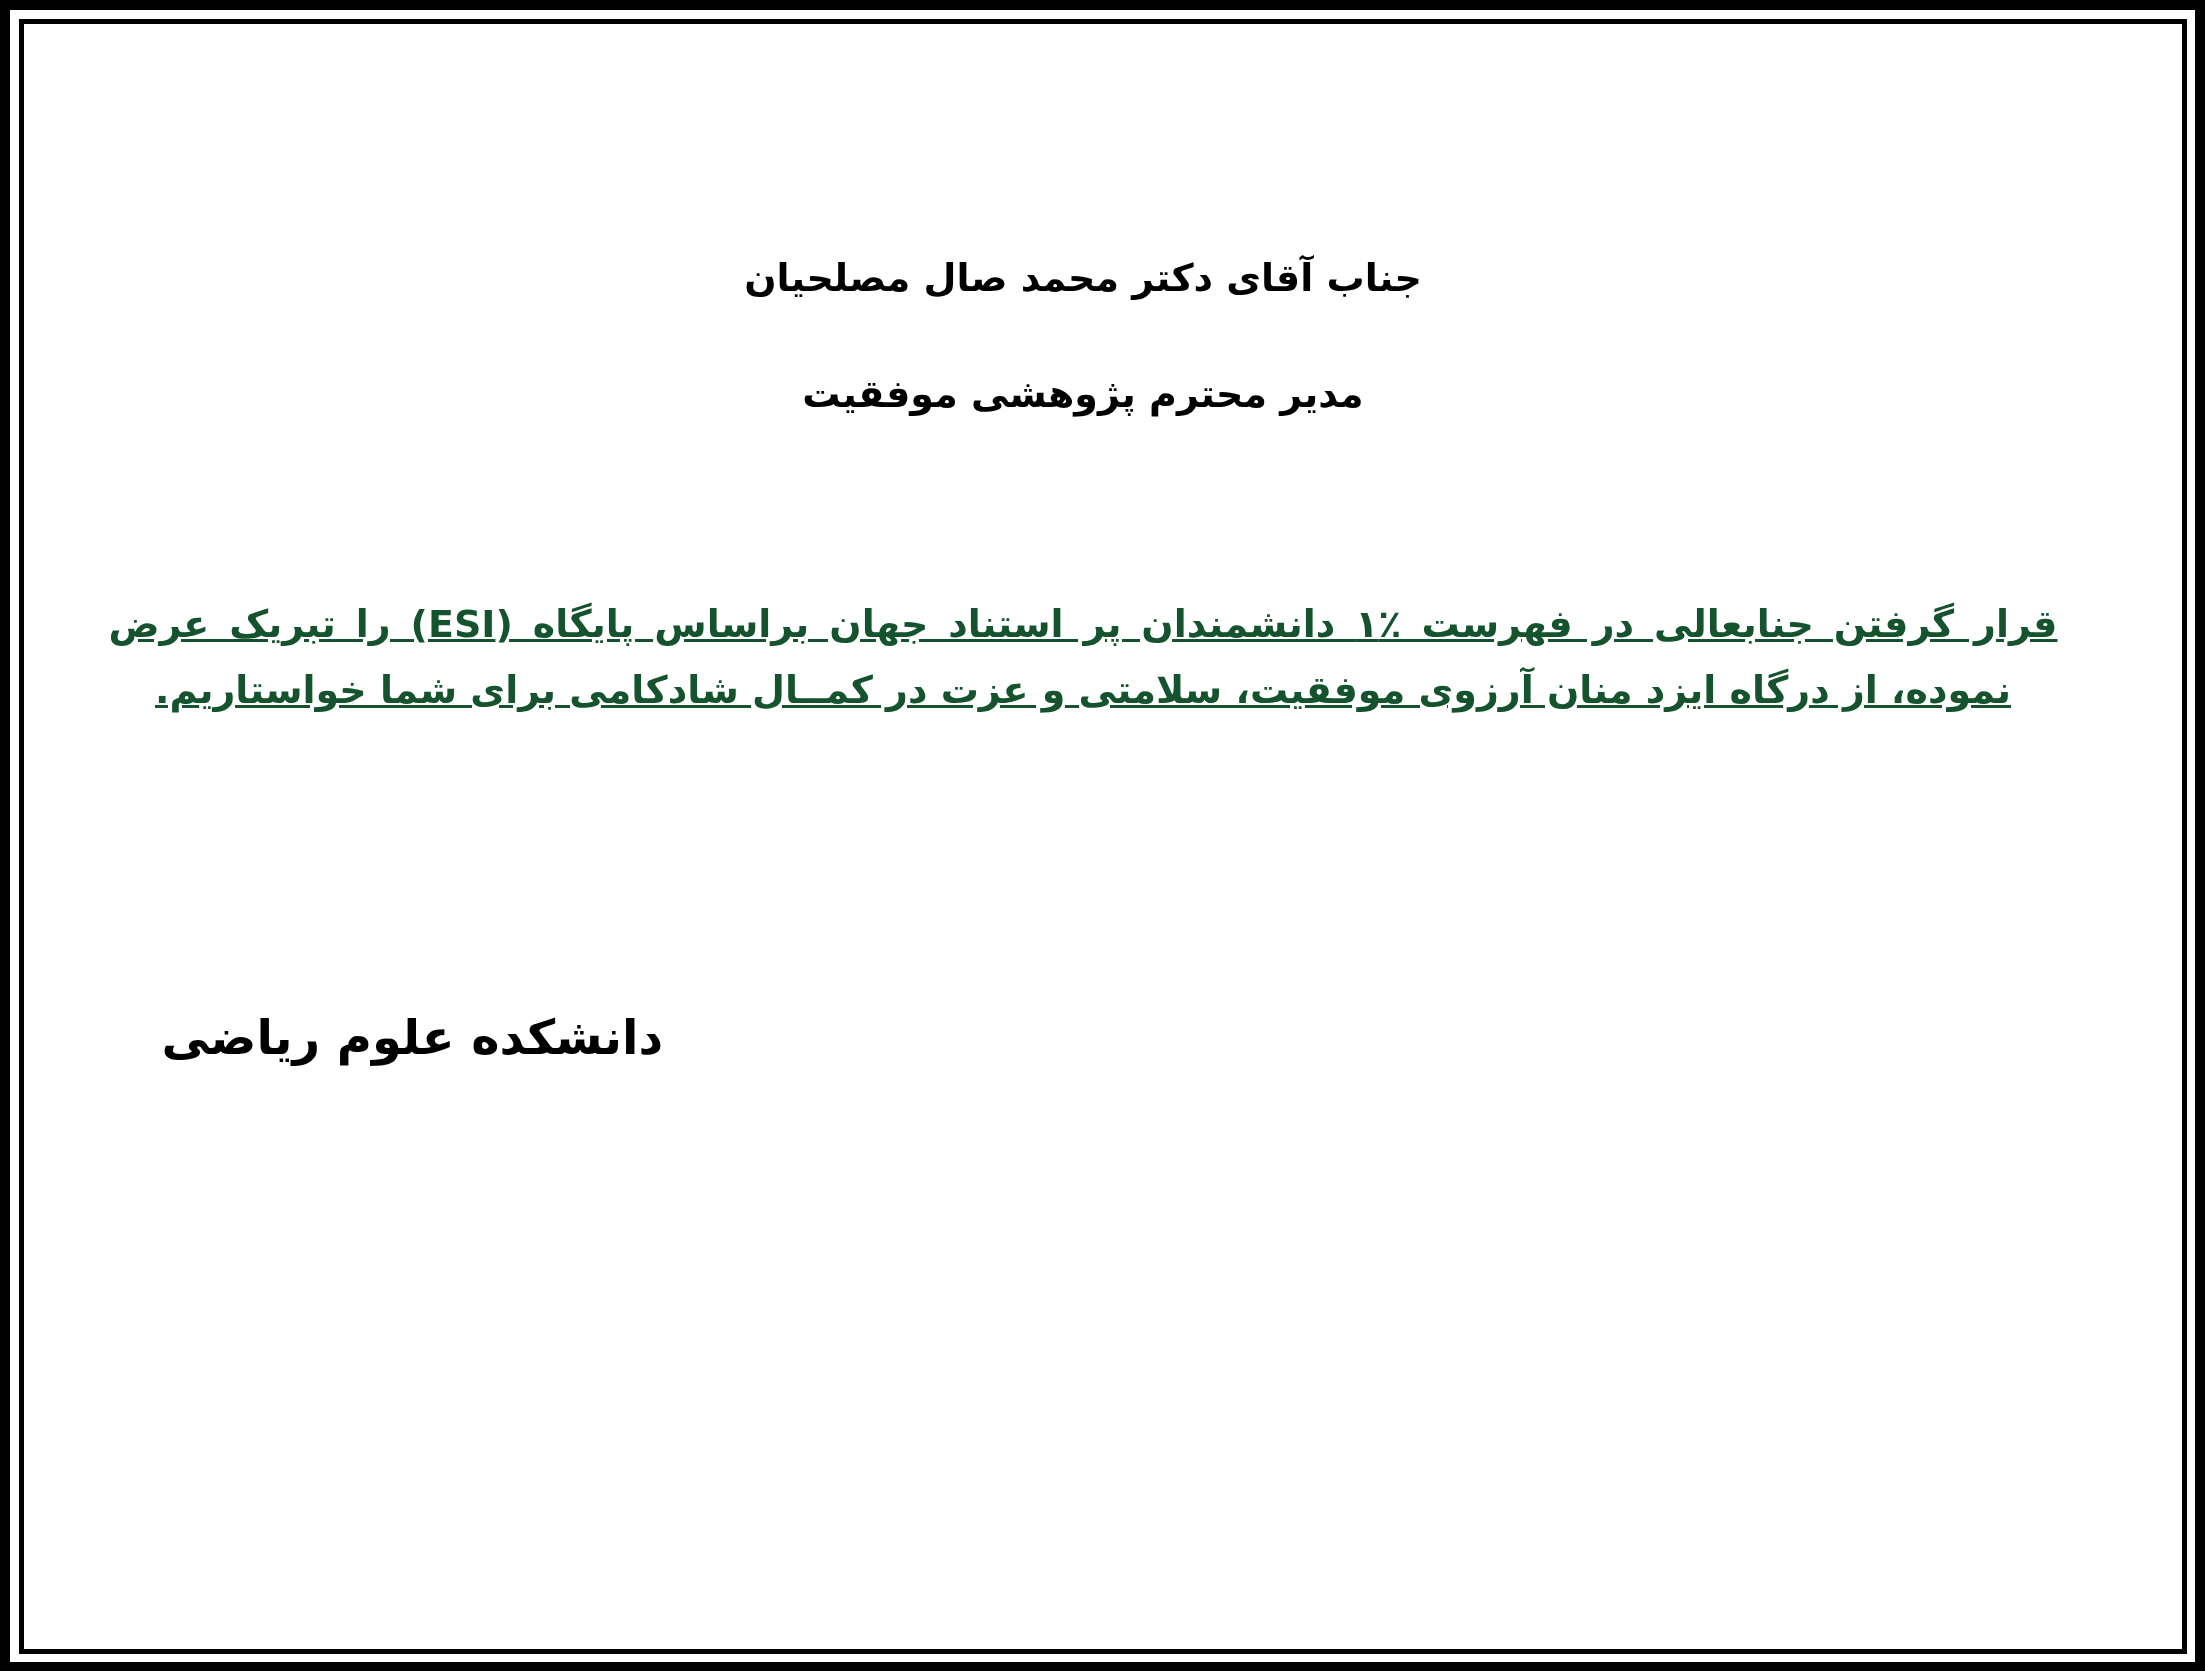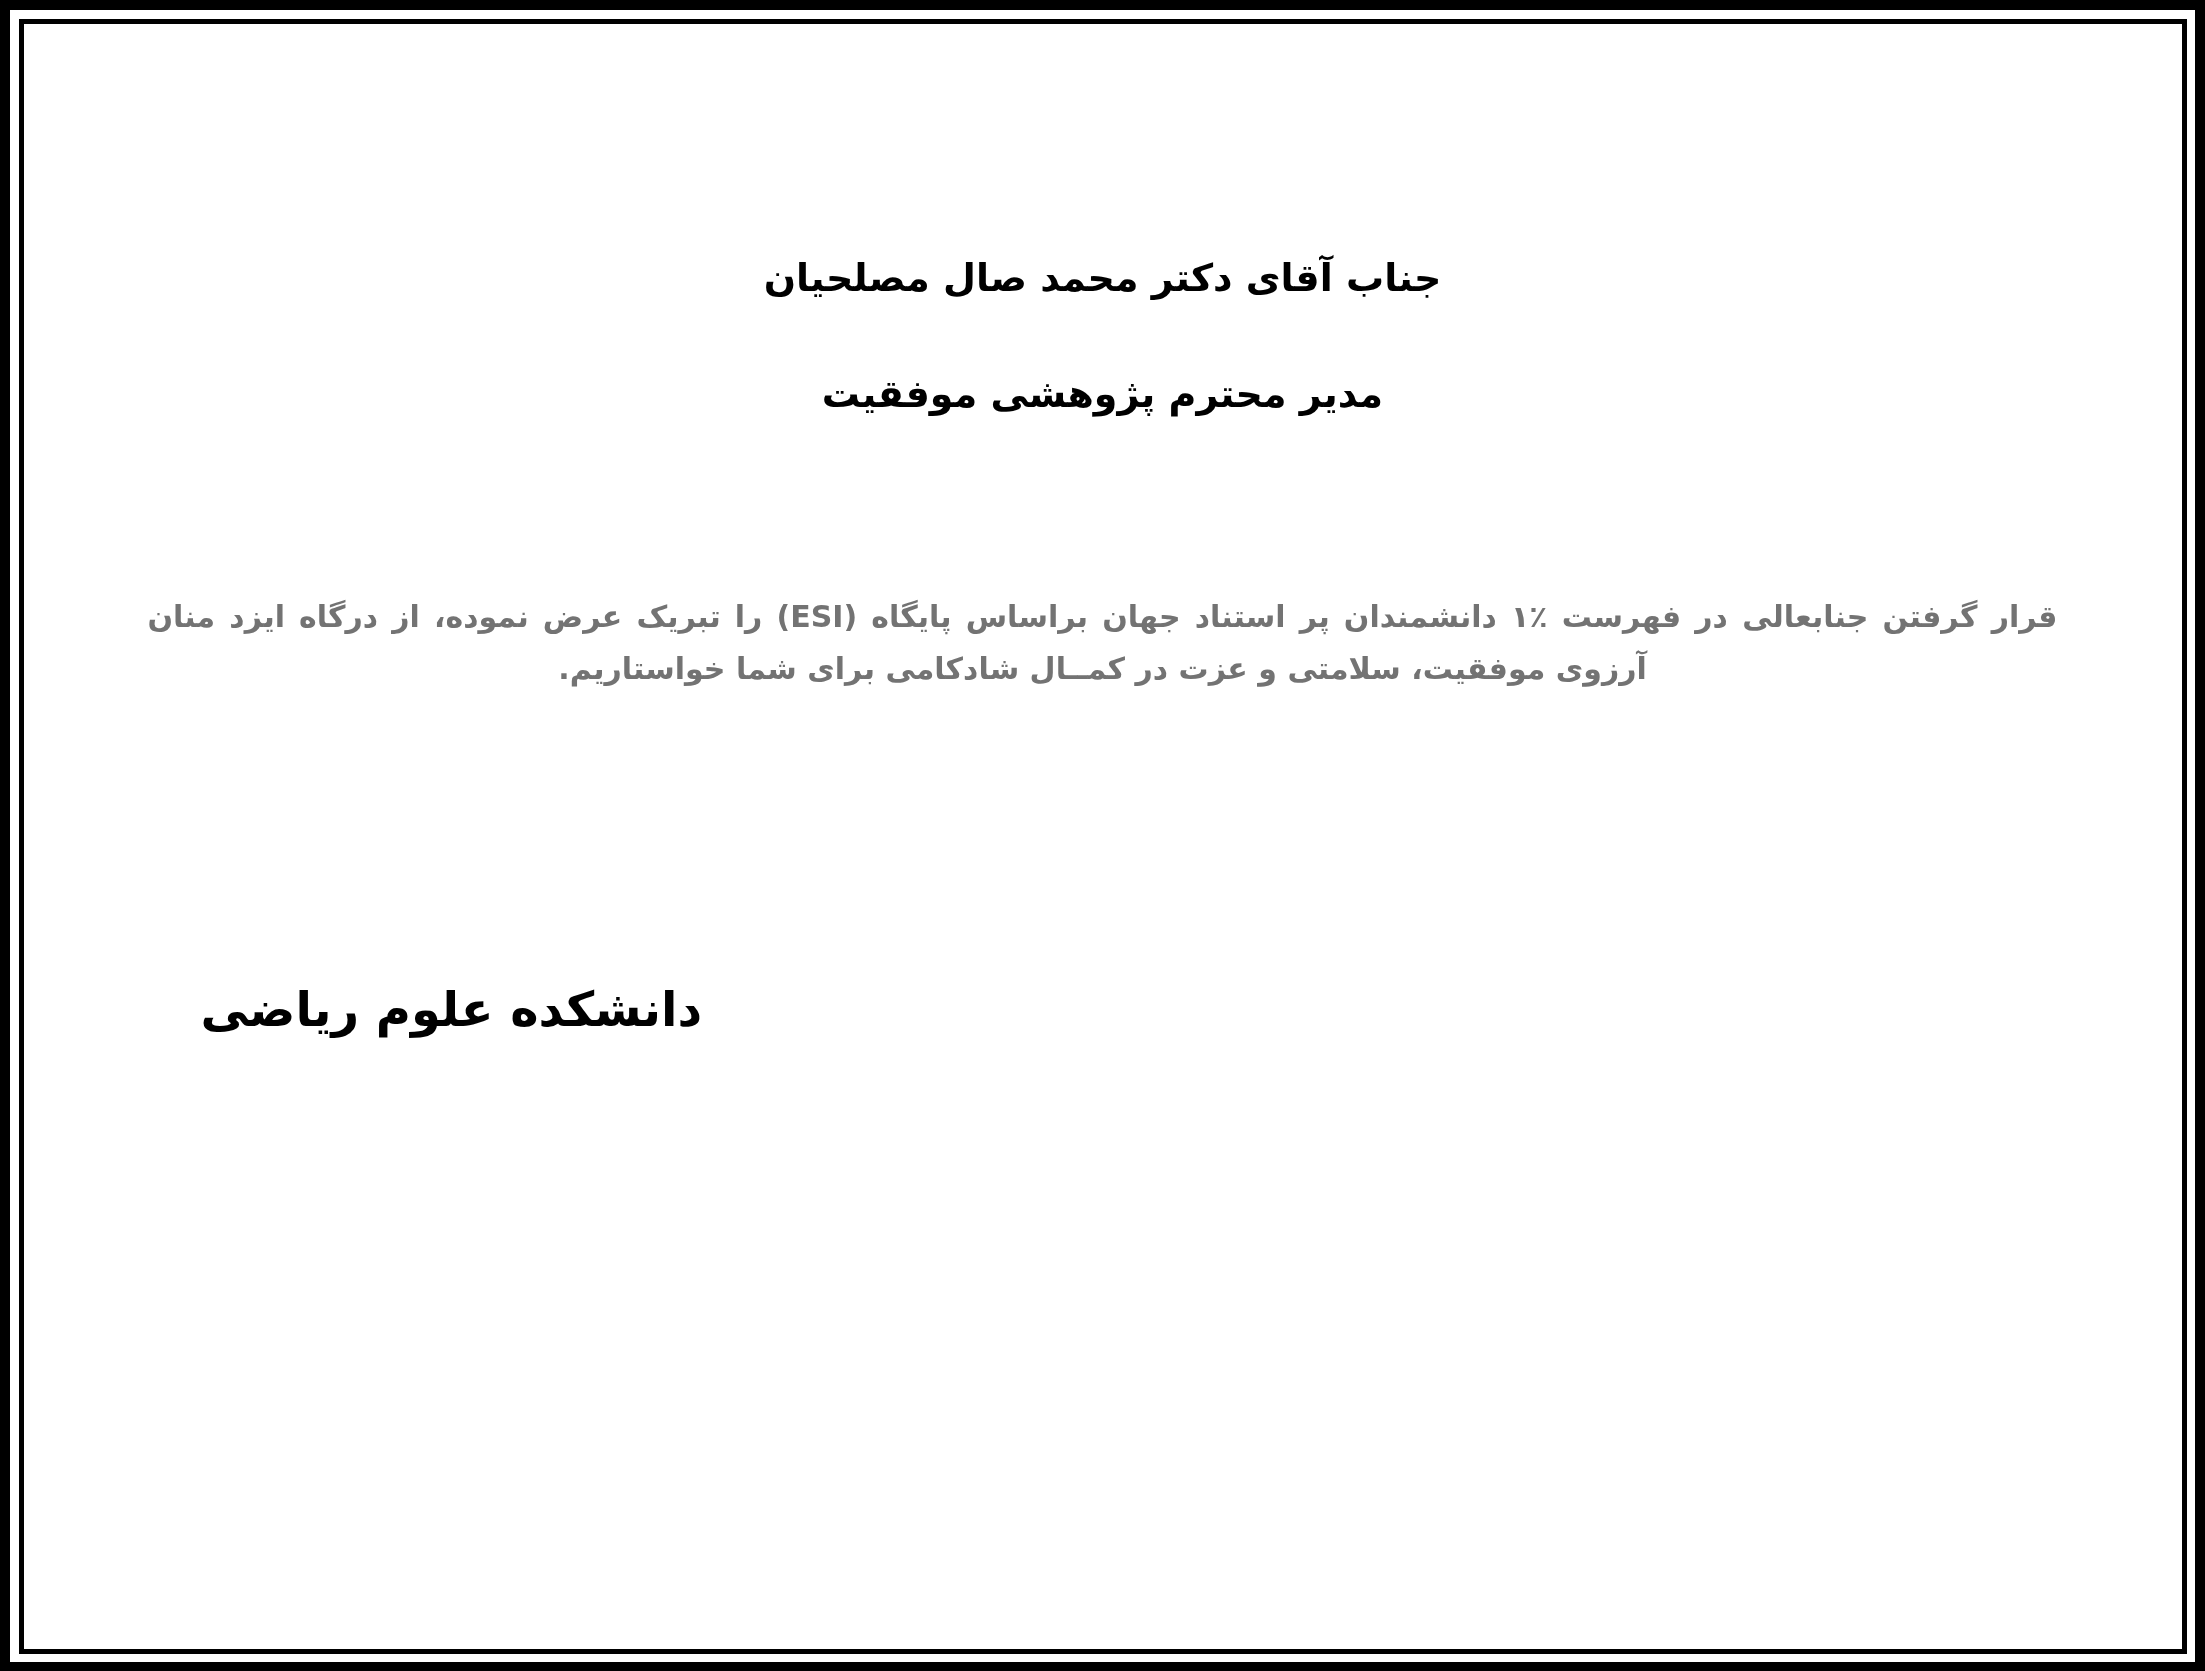--- a/index.html
+++ b/index.html
@@ -35,21 +35,21 @@
     height: 100%;
     border: 5px solid #000000;
     background: #ffffff;
     position: relative;
   }
 
   .document-body {
     box-sizing: border-box;
     width: 100%;
     height: 100%;
-    padding: 235px 85px 57px 85px;
+    padding: 235px 85px 57px 46px;
     direction: rtl;
     text-align: right;
   }
 
   .salutation-block {
     margin: 0;
   }
   .salutation-line {
     font-size: 38px;
     font-weight: bold;
@@ -62,28 +62,29 @@
   }
   .salutation-line.second {
     margin-top: 78px;
   }
 
   .spacer-1 {
     height: 178px;
   }
 
   .body-paragraph {
-    font-size: 30px;
+    font-size: 38px;
     font-weight: bold;
-    color: #737373;
+    color: #14532d;
     line-height: 1.75;
     text-align: justify;
     text-align-last: center;
     margin: 0;
     padding: 0 39px;
+    text-decoration: underline;
   }
 
   .spacer-2 {
     height: 285px;
   }
 
   .signature-block {
     font-size: 48px;
     font-weight: bold;
     color: #000000;

